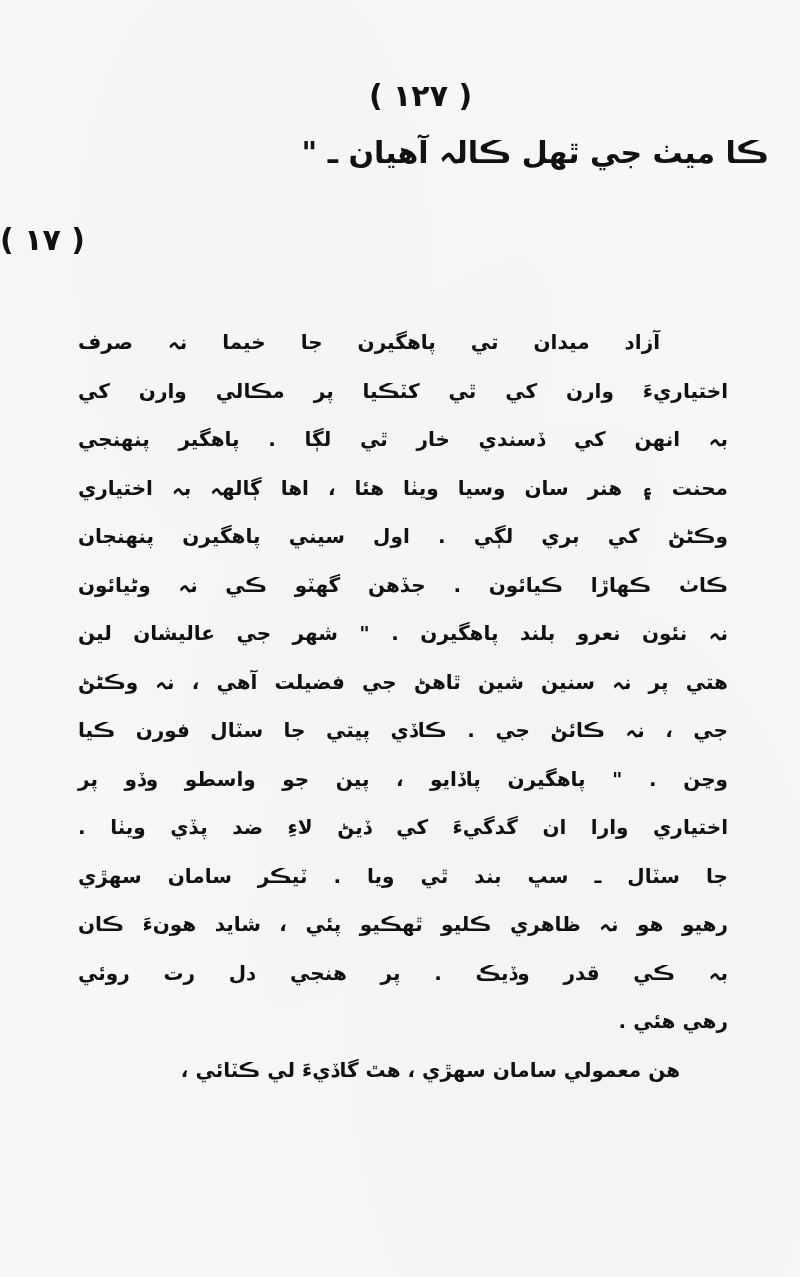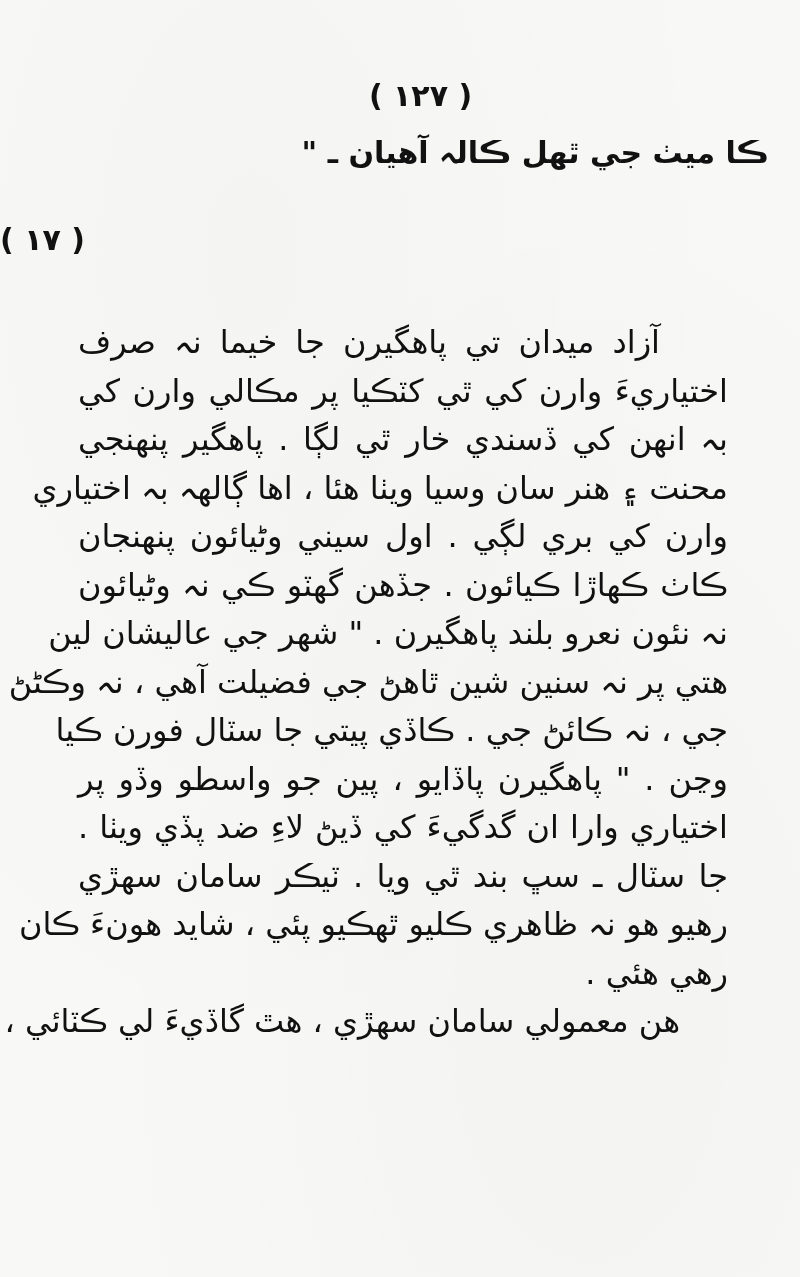--- a/index.html
+++ b/index.html
@@ -56,22 +56,22 @@
       direction: ltr;
     }
     .body-text {
       position: absolute;
       top: 318px;
       left: 78px;
       width: 650px;
       direction: rtl;
       text-align: justify;
       text-align-last: right;
-      font-size: 32px;
-      font-weight: normal;
+      font-size: 20px;
+      font-weight: bold;
       line-height: 48.5px;
     }
     .body-text .line {
       display: block;
       white-space: nowrap;
       text-align: justify;
       text-align-last: justify;
       height: 48.5px;
       overflow: visible;
     }
@@ -95,26 +95,27 @@
 
   <div class="top-line">ڪا ميٺ جي ٿهل ڪالہ آهيان ـ "</div>
 
   <div class="section-number">( ١٧ )</div>
 
   <div class="body-text">
     <span class="line indent">آزاد ميدان تي پاهگيرن جا خيما نہ صرف</span>
     <span class="line">اختياريءَ وارن کي ٿي کٽڪيا پر مڪالي وارن کي</span>
     <span class="line">بہ انهن کي ڏسندي خار ٿي لڳا . پاهگير پنهنجي</span>
     <span class="line">محنت ۽ هنر سان وسيا ويٺا هئا ، اها ڳالهہ بہ اختياري</span>
-    <span class="line">وارن کي بري لڳي . اول سيني وڻيائون پنهنجان</span>
+    <span class="line">وڪڻڻ کي بري لڳي . اول سيني پاهگيرن پنهنجان</span>
     <span class="line">ڪاٺ ڪهاڙا ڪيائون . جڏهن گهٽو ڪي نہ وڻيائون</span>
     <span class="line">نہ نئون نعرو بلند پاهگيرن . " شهر جي عاليشان لين</span>
     <span class="line">هتي پر نہ سنين شين ٿاهڻ جي فضيلت آهي ، نہ وڪڻڻ</span>
     <span class="line">جي ، نہ ڪائڻ جي . ڪاڏي پيتي جا سٽال فورن ڪيا</span>
     <span class="line">وڃن . " پاهگيرن پاڏايو ، پين جو واسطو وڏو پر</span>
     <span class="line">اختياري وارا ان گدگيءَ کي ڏيڻ لاءِ ضد پڏي ويٺا .</span>
     <span class="line">جا سٽال ـ سڀ بند ٿي ويا . ٽيڪر سامان سهڙي</span>
     <span class="line">رهيو هو نہ ظاهري ڪليو ٿهڪيو پئي ، شايد هونءَ ڪان</span>
+    <span class="line">بہ ڪي قدر وڏيڪ . پر هنجي دل رت روئي</span>
     <span class="line short">رهي هئي .</span>
     <span class="line short-indent">هن معمولي سامان سهڙي ، هٿ گاڏيءَ لي ڪٽائي ،</span>
   </div>
 
 </div>
 
 </body></html>

